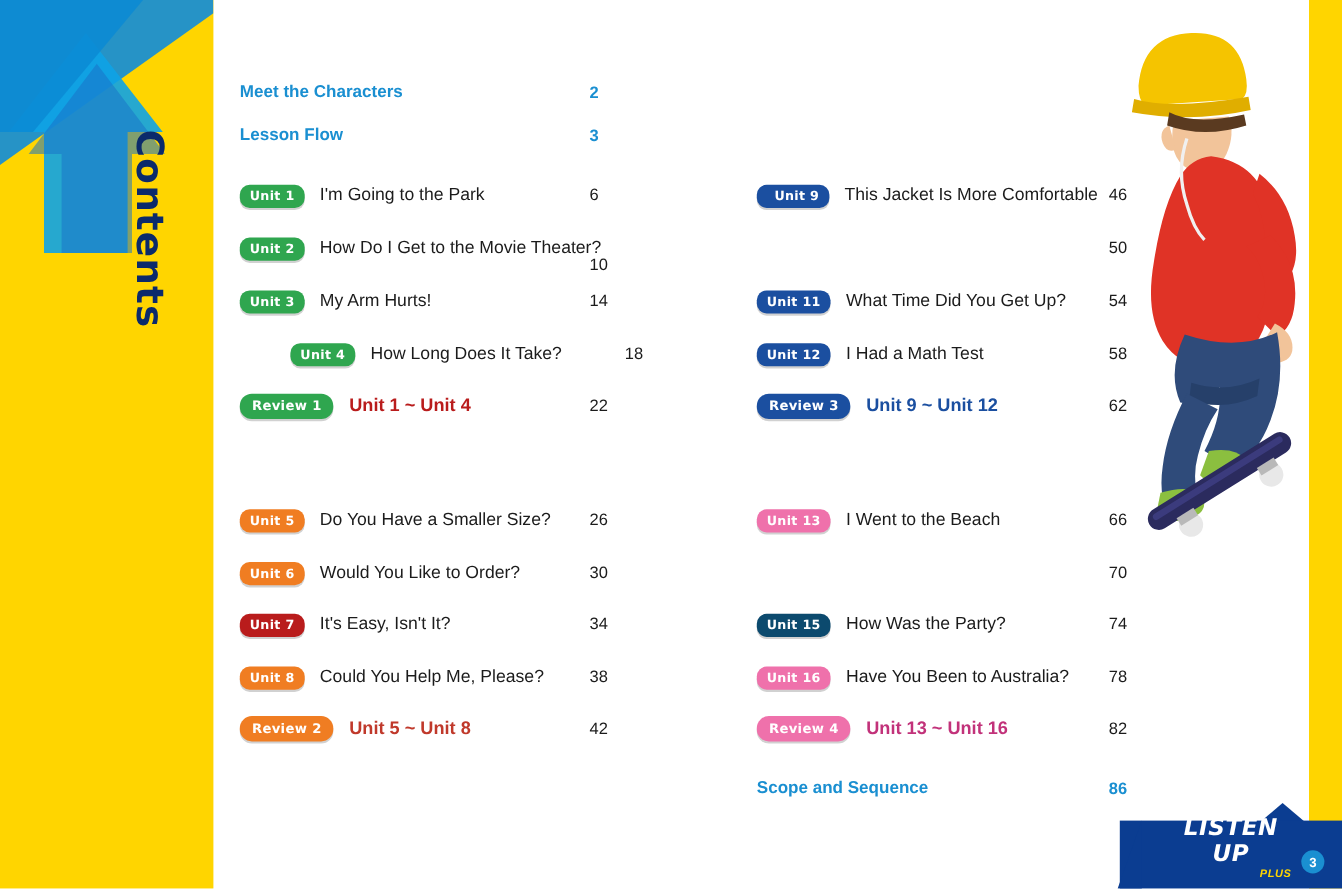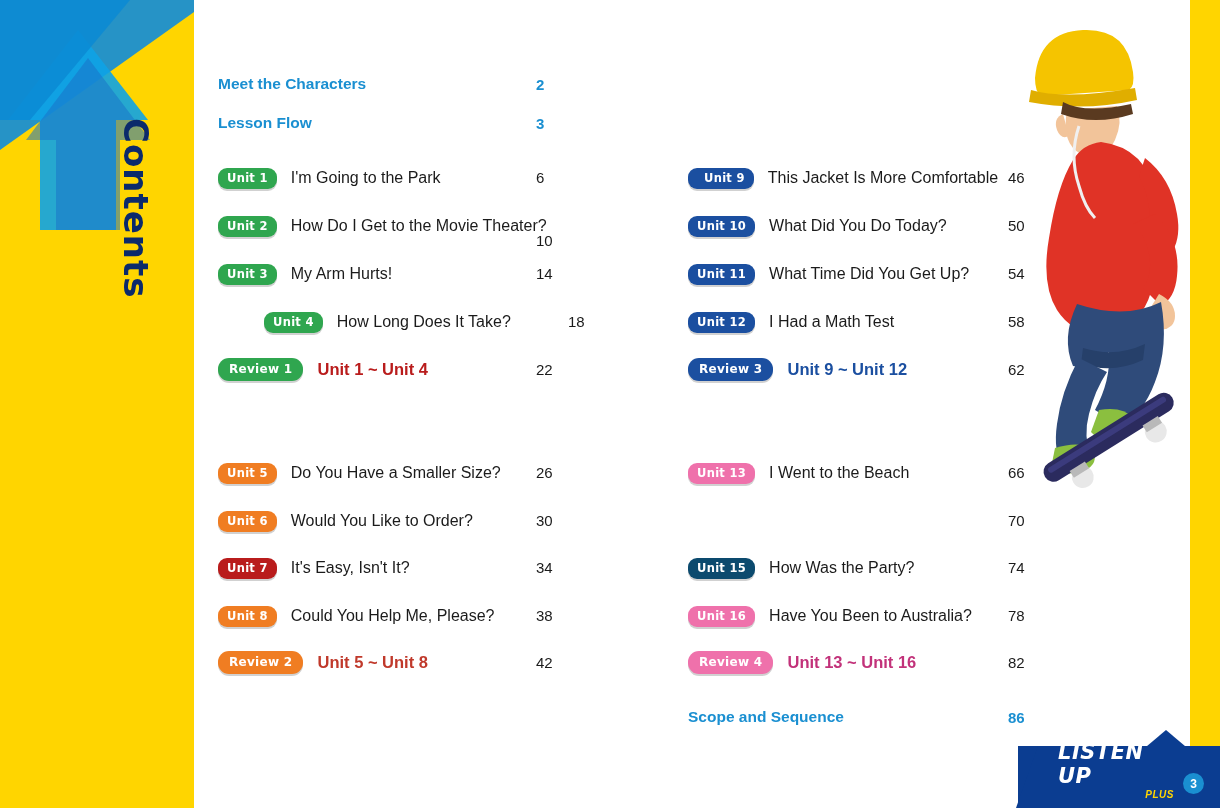--- a/index.html
+++ b/index.html
@@ -152,20 +152,21 @@
     height: 480px;
   }
 
   
   .logo-wrap {
     position: absolute;
     right: 0;
     bottom: 0;
     width: 162px;
     height: 82px;
+    text-align: center;
   }
   .logo-bg {
     position: absolute;
     right: 0; bottom: 0;
     width: 202px; height: 62px;
     background: #0b3d91;
   }
   .logo-corner {
     position: absolute;
     right: 182px; bottom: 0;
@@ -342,24 +343,20 @@
   </div>
 
   <div class="col col-right">
 
     <div class="row" style="top:164px;">
       <span class="badge" style="background:#1b4fa0;padding-left:16px;">Unit 9</span>
       <span class="row-title">This Jacket Is More Comfortable</span>
     </div>
     <div class="row-page pg-right" style="top:169px;">46</div>
 
-    <div class="row" style="top:212px;">
-      <span class="badge" style="background:#1b4fa0;">Unit 10</span>
-      <span class="row-title">What Did You Do Today?</span>
-    </div>
     <div class="row-page pg-right" style="top:217px;">50</div>
 
     <div class="row" style="top:260px;">
       <span class="badge" style="background:#1b4fa0;">Unit 11</span>
       <span class="row-title">What Time Did You Get Up?</span>
     </div>
     <div class="row-page pg-right" style="top:265px;">54</div>
 
     <div class="row" style="top:308px;">
       <span class="badge" style="background:#1b4fa0;">Unit 12</span>

